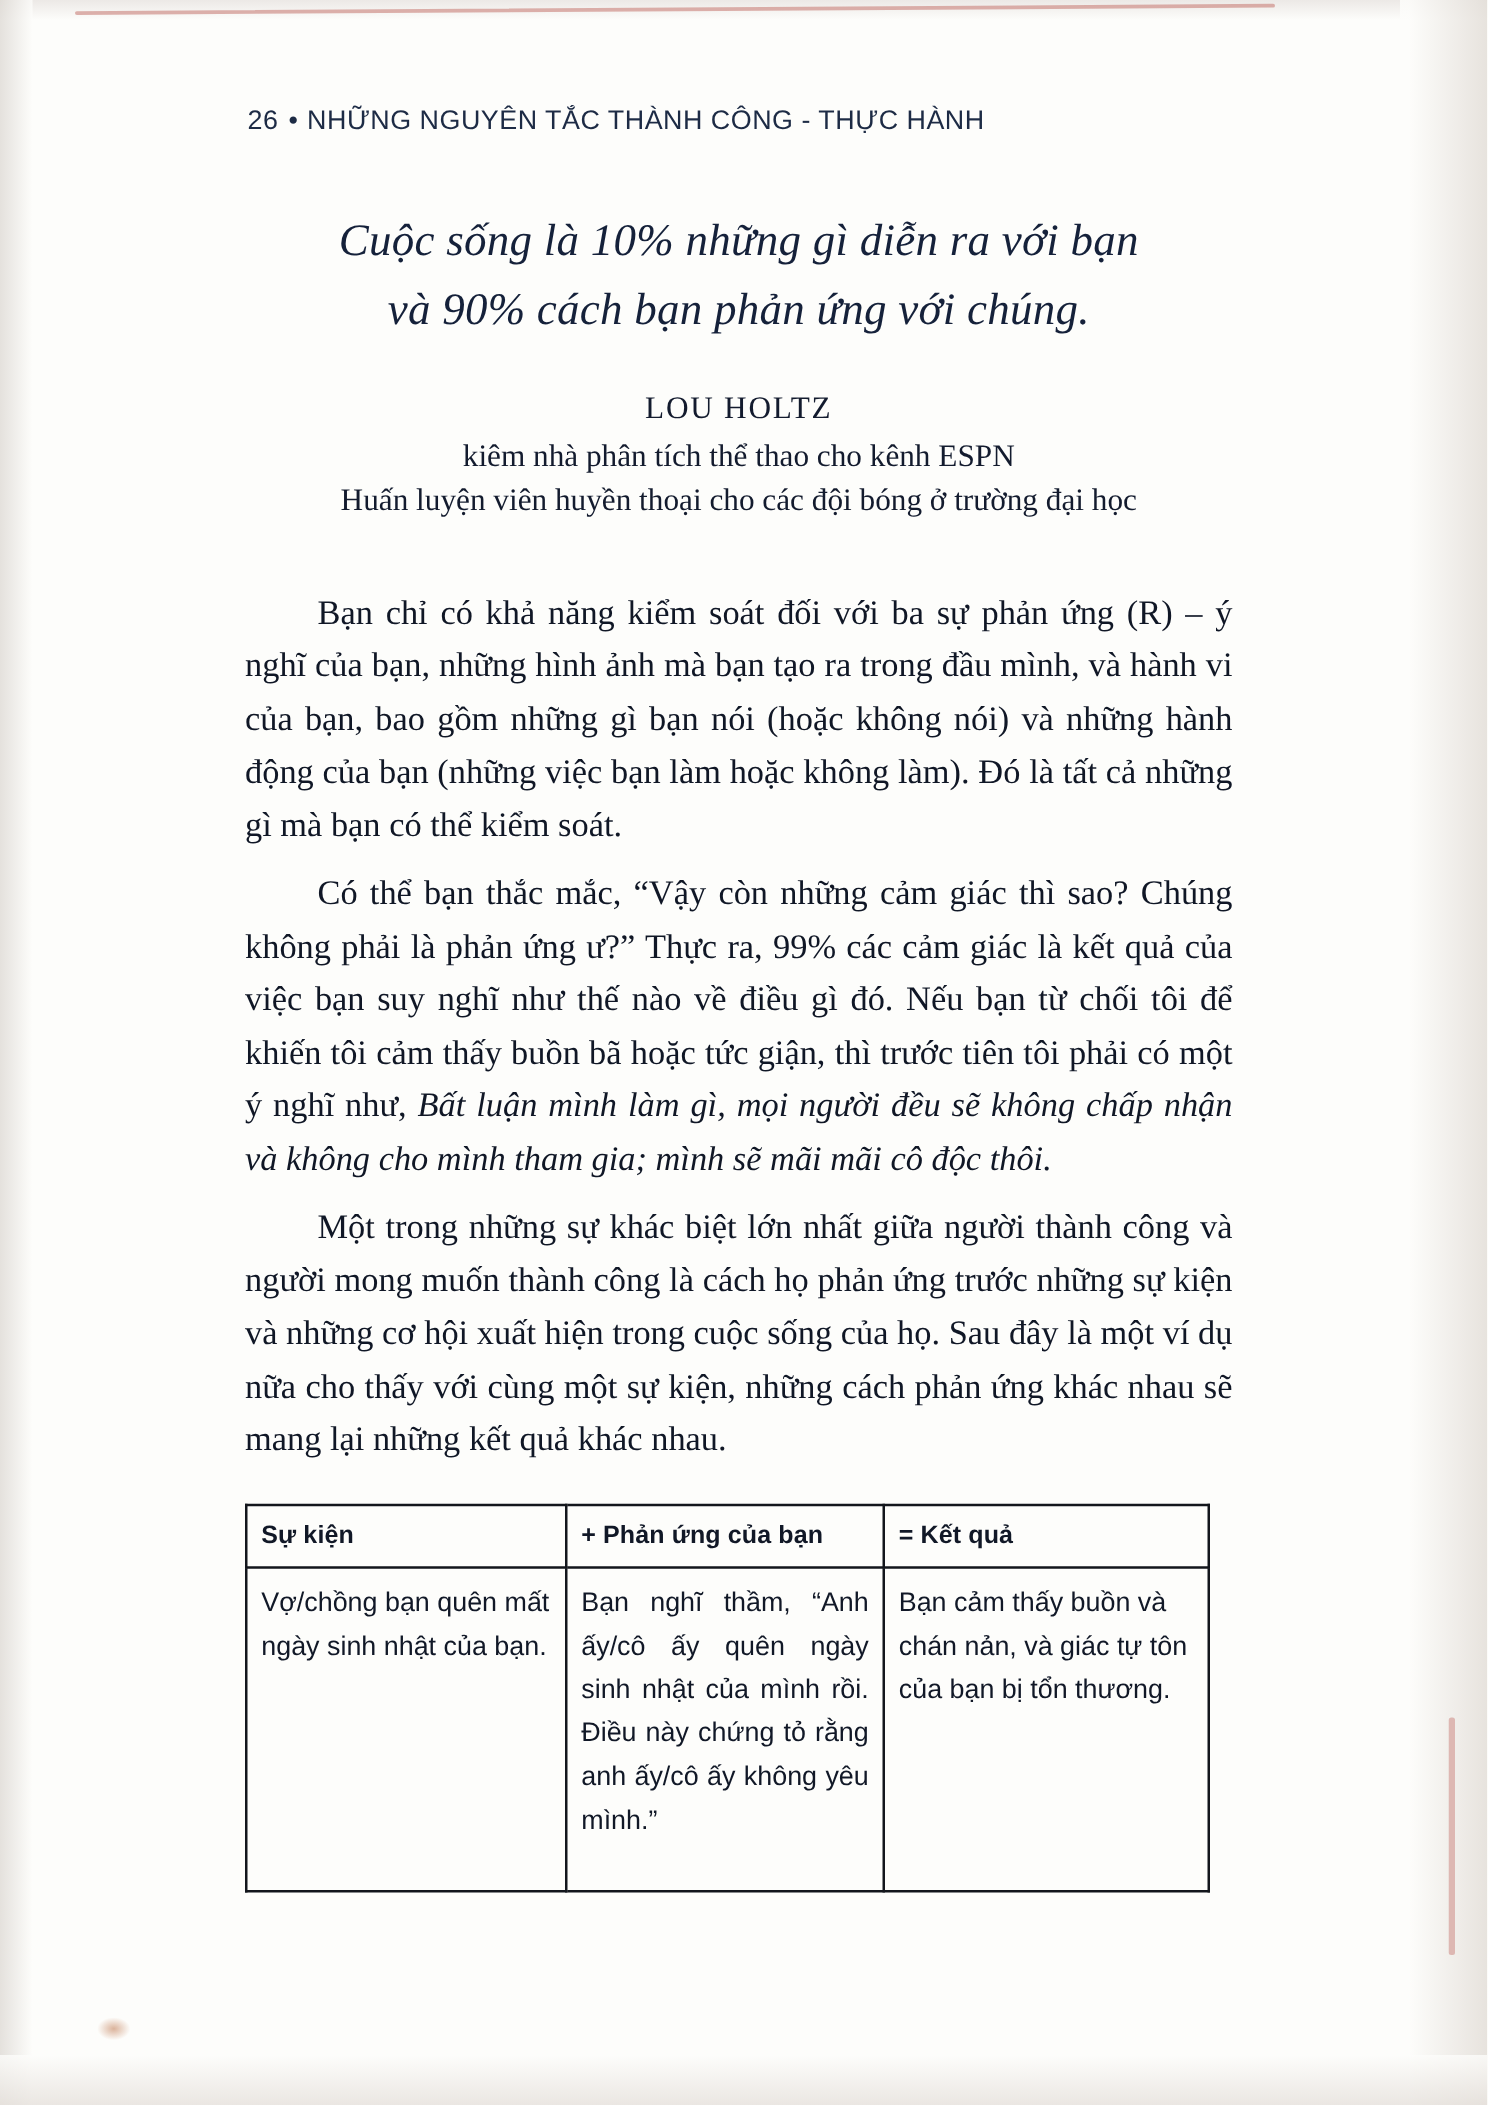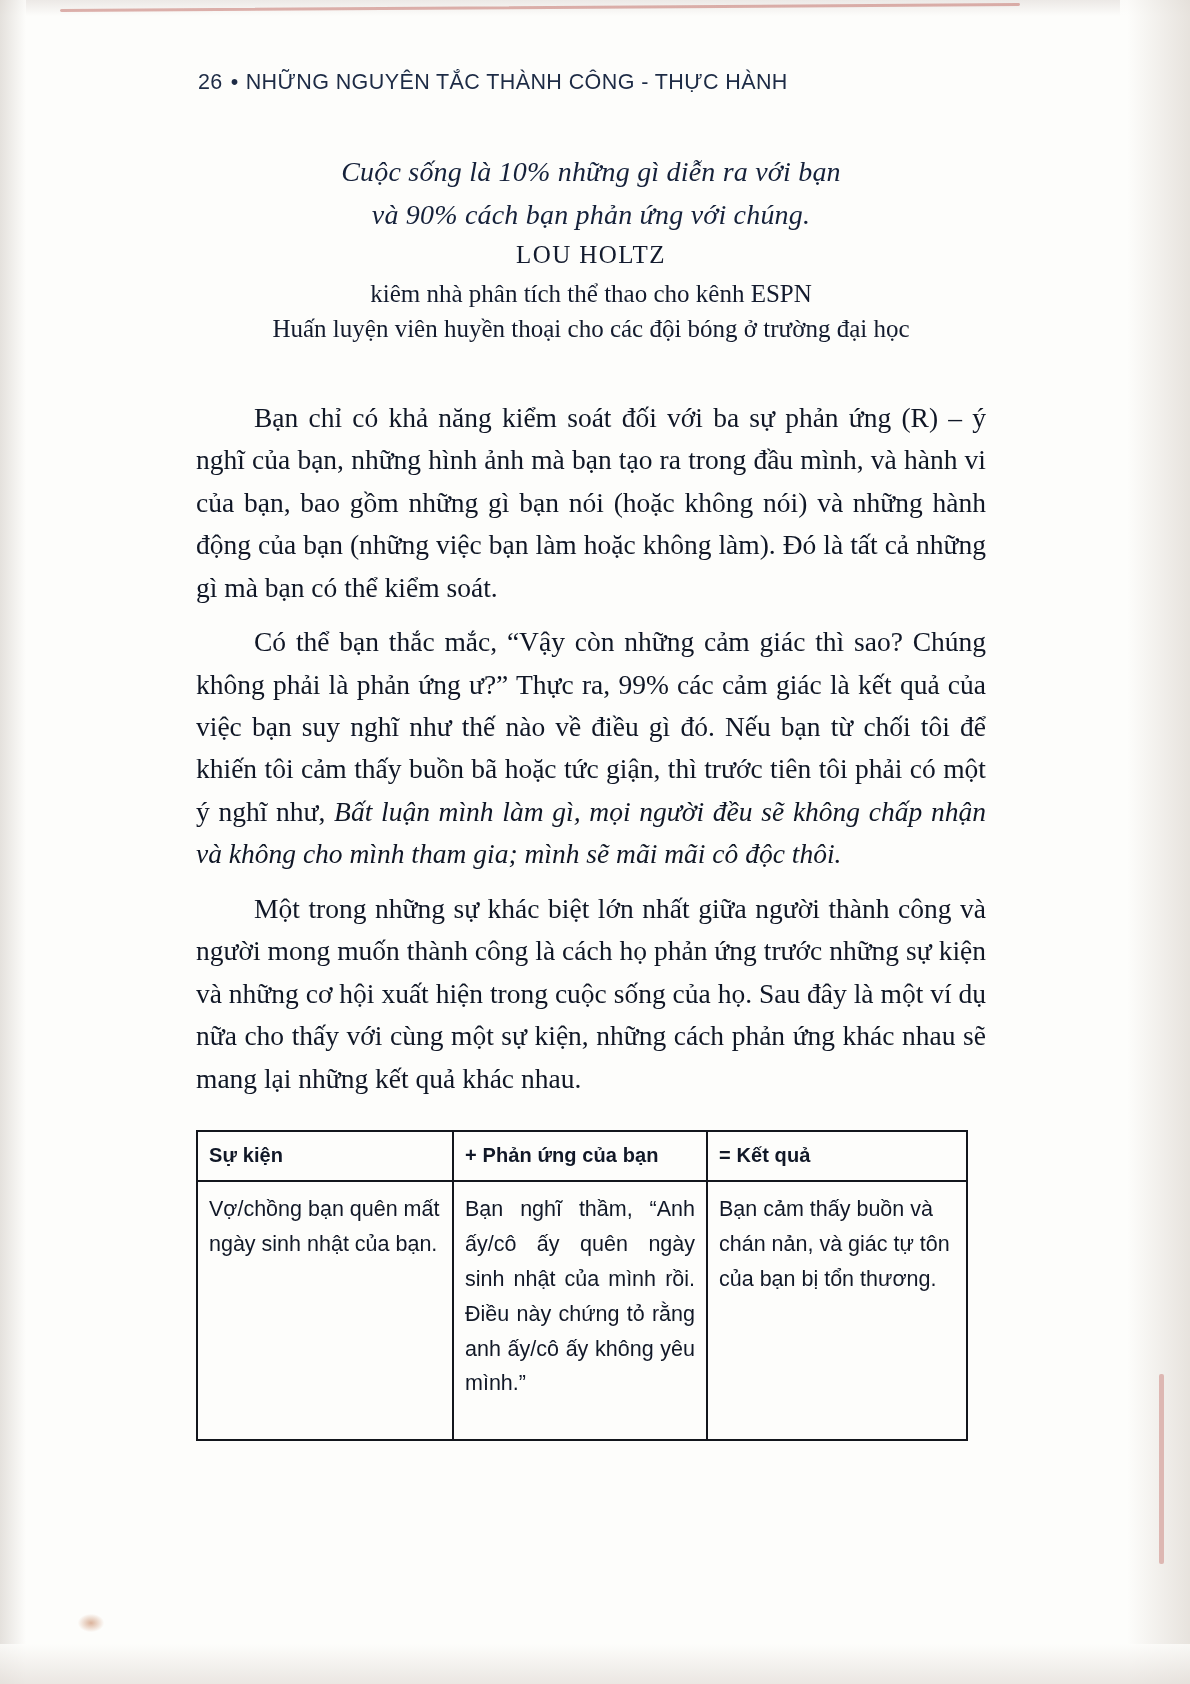--- a/index.html
+++ b/index.html
@@ -62,48 +62,49 @@
   .scan-mark-bl {
     position: absolute;
     bottom: 52px; left: 78px; width: 26px; height: 18px;
     background: radial-gradient(ellipse at center, #cf9a7b 0%, rgba(253,253,251,0) 72%);
     opacity: .75;
   }
 
   .content {
     position: absolute;
     left: 196px;
-    top: 70px;
+    top: 84px;
     width: 790px;
   }
 
   .running-head {
     font-family: "Liberation Sans", "DejaVu Sans", sans-serif;
     font-size: 21.5px;
     letter-spacing: 0.4px;
     color: #1d2b45;
     font-weight: 400;
     white-space: nowrap;
     margin-left: 2px;
   }
   .running-head .folio { margin-right: 6px; }
   .running-head .bullet { margin: 0 7px 0 2px; }
 
   .epigraph {
     margin-top: 56px;
     text-align: center;
     font-style: italic;
-    font-size: 28px;
+    font-size: 36px;
     line-height: 1.52;
     color: #15213a;
     letter-spacing: .2px;
   }
   .epigraph .line { display: block; }
 
   .attribution {
+    margin-top: 34px;
     text-align: center;
     color: #131b2e;
   }
   .attribution .author {
     font-size: 25px;
     letter-spacing: 1.4px;
     line-height: 1.5;
   }
   .attribution .role {
     font-size: 25px;

